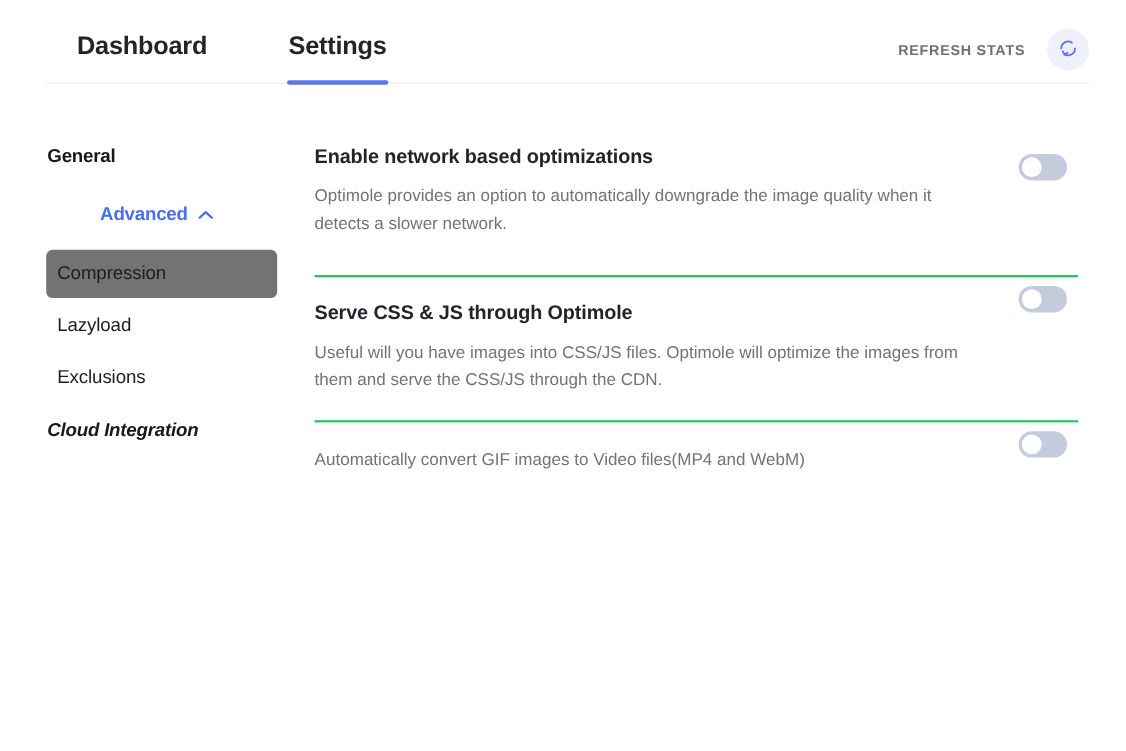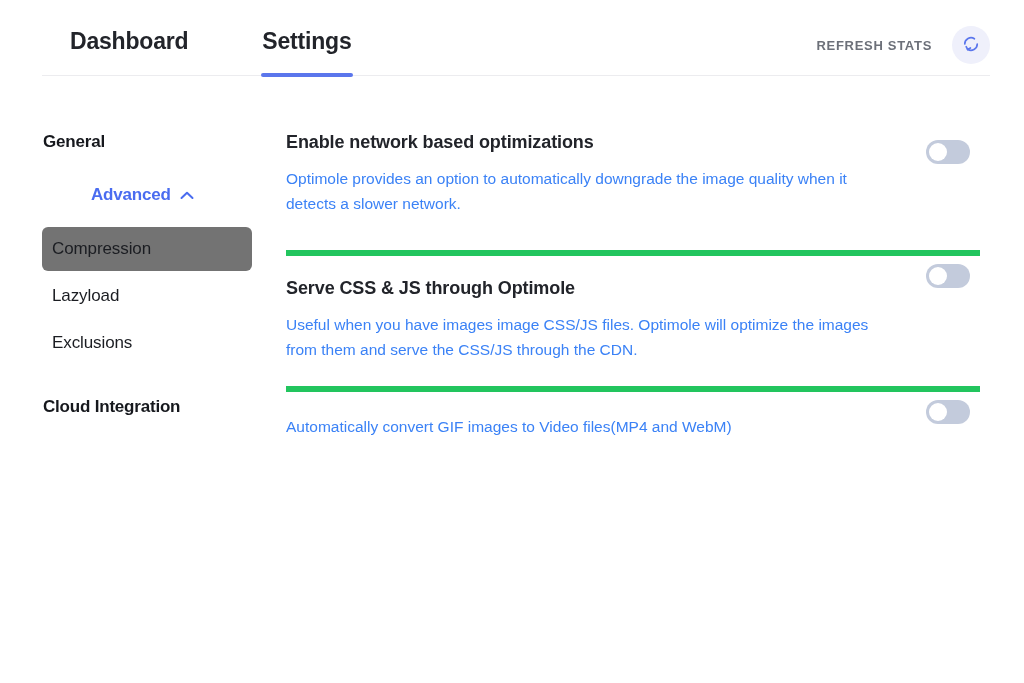--- a/index.html
+++ b/index.html
@@ -132,34 +132,34 @@
     color: #1b1d22;
     letter-spacing: -0.1px;
     padding: 12px 0 12px 10px;
     border-radius: 6px;
     cursor: pointer;
     margin-bottom: 3px;
   }
 
   .subitem.selected { background: #737373; }
 
-  .nav-section.cloud { margin-top: 32px; }
+  .nav-section.cloud { margin-top: 16px; font-style: italic; }
 
   
   .content {
     position: absolute;
     left: 286px;
     top: 132px;
     width: 694px;
   }
 
   .setting-row {
     position: relative;
     padding: 0 0 0 0;
-    border-top: 6px solid #22c55e;
+    border-top: 2px solid #22c55e;
   }
 
   .setting-row.first { border-top: none; }
 
   .setting-inner {
     position: relative;
     padding: 22px 0 24px 0;
     min-height: 118px;
   }
 
@@ -170,21 +170,21 @@
     font-weight: bold;
     color: #22242a;
     letter-spacing: -0.1px;
     margin-bottom: 13px;
     padding-right: 120px;
   }
 
   .setting-desc {
     font-size: 15.5px;
     line-height: 1.62;
-    color: #3b82f6;
+    color: #737373;
     max-width: 604px;
   }
 
   .toggle {
     position: absolute;
     right: 10px;
     top: 8px;
     width: 44px;
     height: 24px;
     border-radius: 12px;
@@ -271,21 +271,21 @@
         <div class="setting-desc">Optimole provides an option to automatically downgrade the image quality when it detects a slower network.</div>
         <button class="toggle">
           <span class="knob"></span>
         </button>
       </div>
     </section>
 
     <section class="setting-row">
       <div class="setting-inner">
         <div class="setting-title">Serve CSS &amp; JS through Optimole</div>
-        <div class="setting-desc">Useful when you have images image CSS/JS files. Optimole will optimize the images from them and serve the CSS/JS through the CDN.</div>
+        <div class="setting-desc">Useful will you have images into CSS/JS files. Optimole will optimize the images from them and serve the CSS/JS through the CDN.</div>
         <button class="toggle">
           <span class="knob"></span>
         </button>
       </div>
     </section>
 
     <section class="setting-row">
       <div class="setting-inner">
         <div class="setting-desc">Automatically convert GIF images to Video files(MP4 and WebM)</div>
         <button class="toggle">

